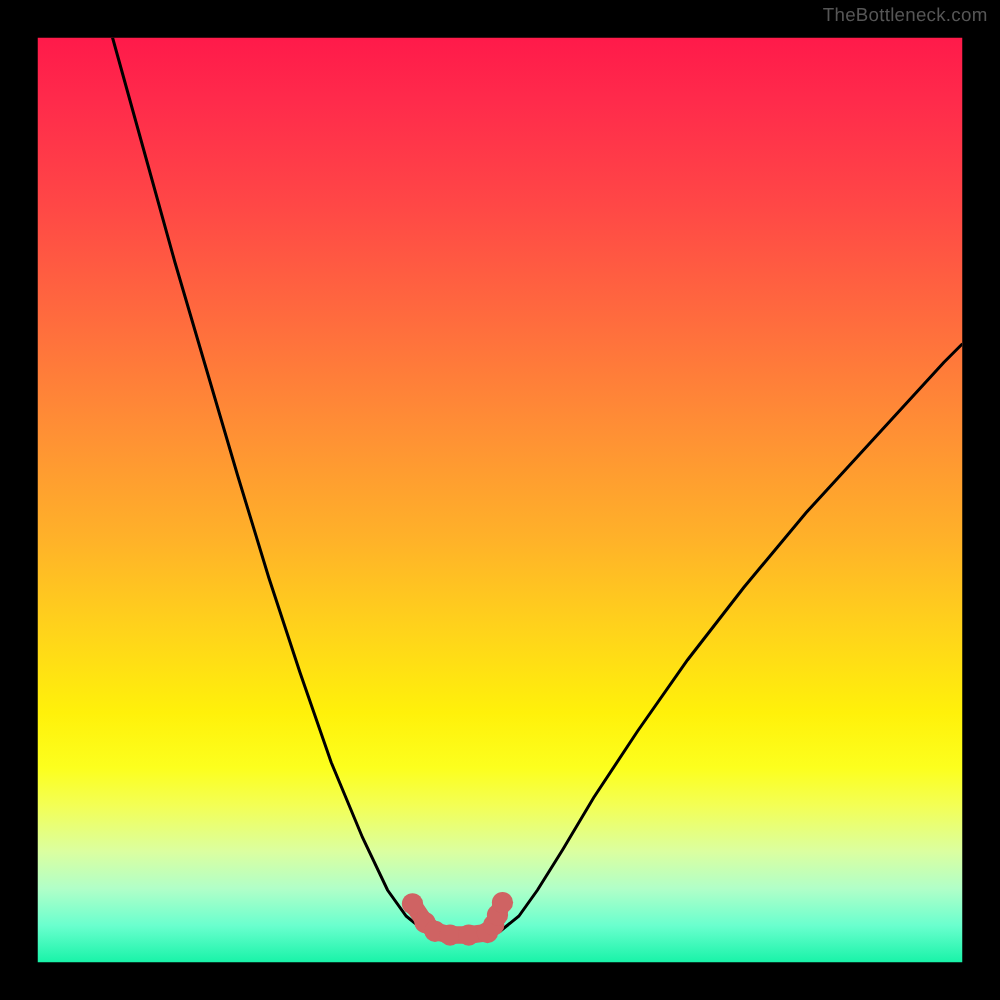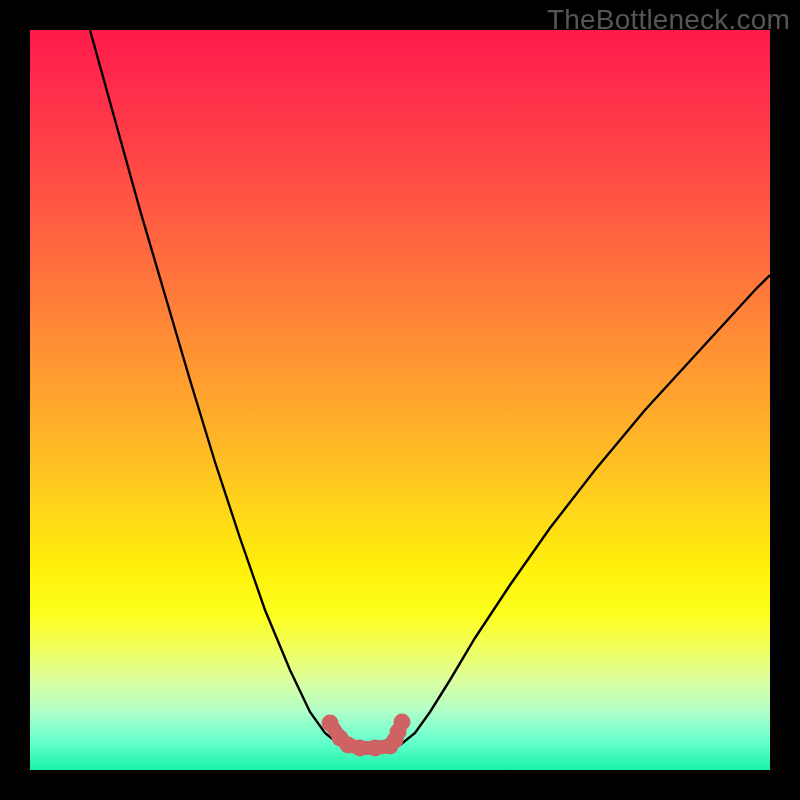--- a/index.html
+++ b/index.html
@@ -17,21 +17,21 @@
     top: 0;
     width: 800px;
     height: 800px;
     background: #000;
   }
   .watermark {
     position: absolute;
     top: 4px;
     right: 10px;
     color: #565656;
-    font-size: 28px;
+    font-size: 15px;
     font-weight: 500;
     letter-spacing: 0.2px;
     z-index: 5;
   }
   .plot-area {
     position: absolute;
     left: 30px;
     top: 30px;
     width: 740px;
     height: 740px;

